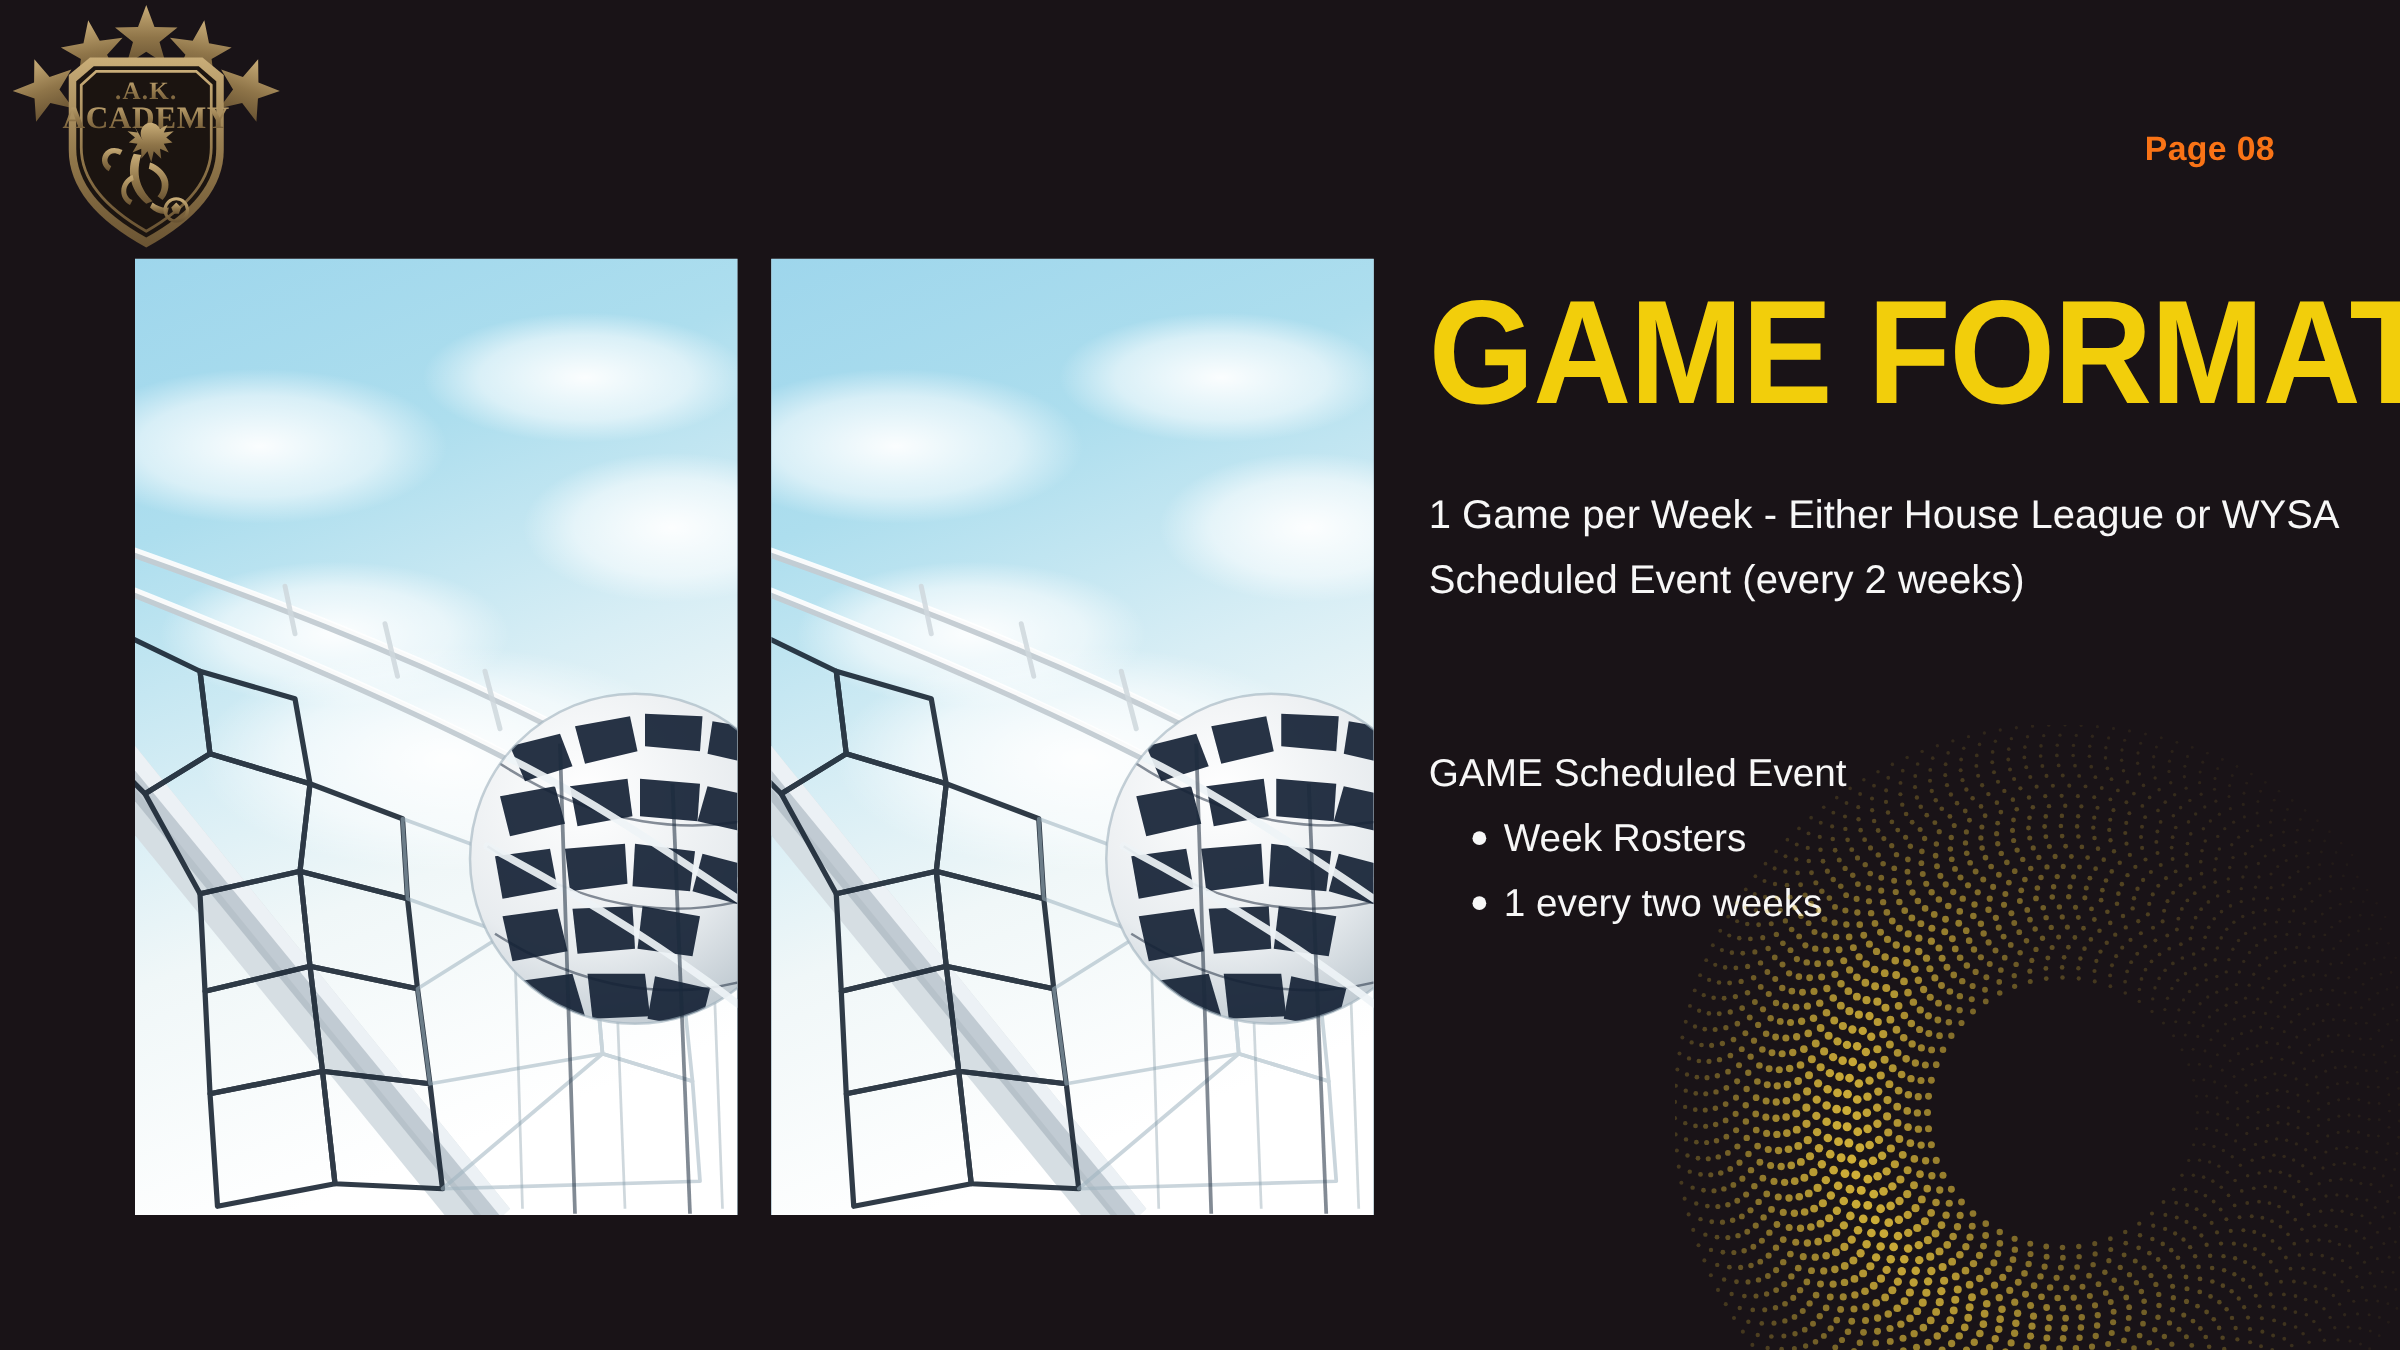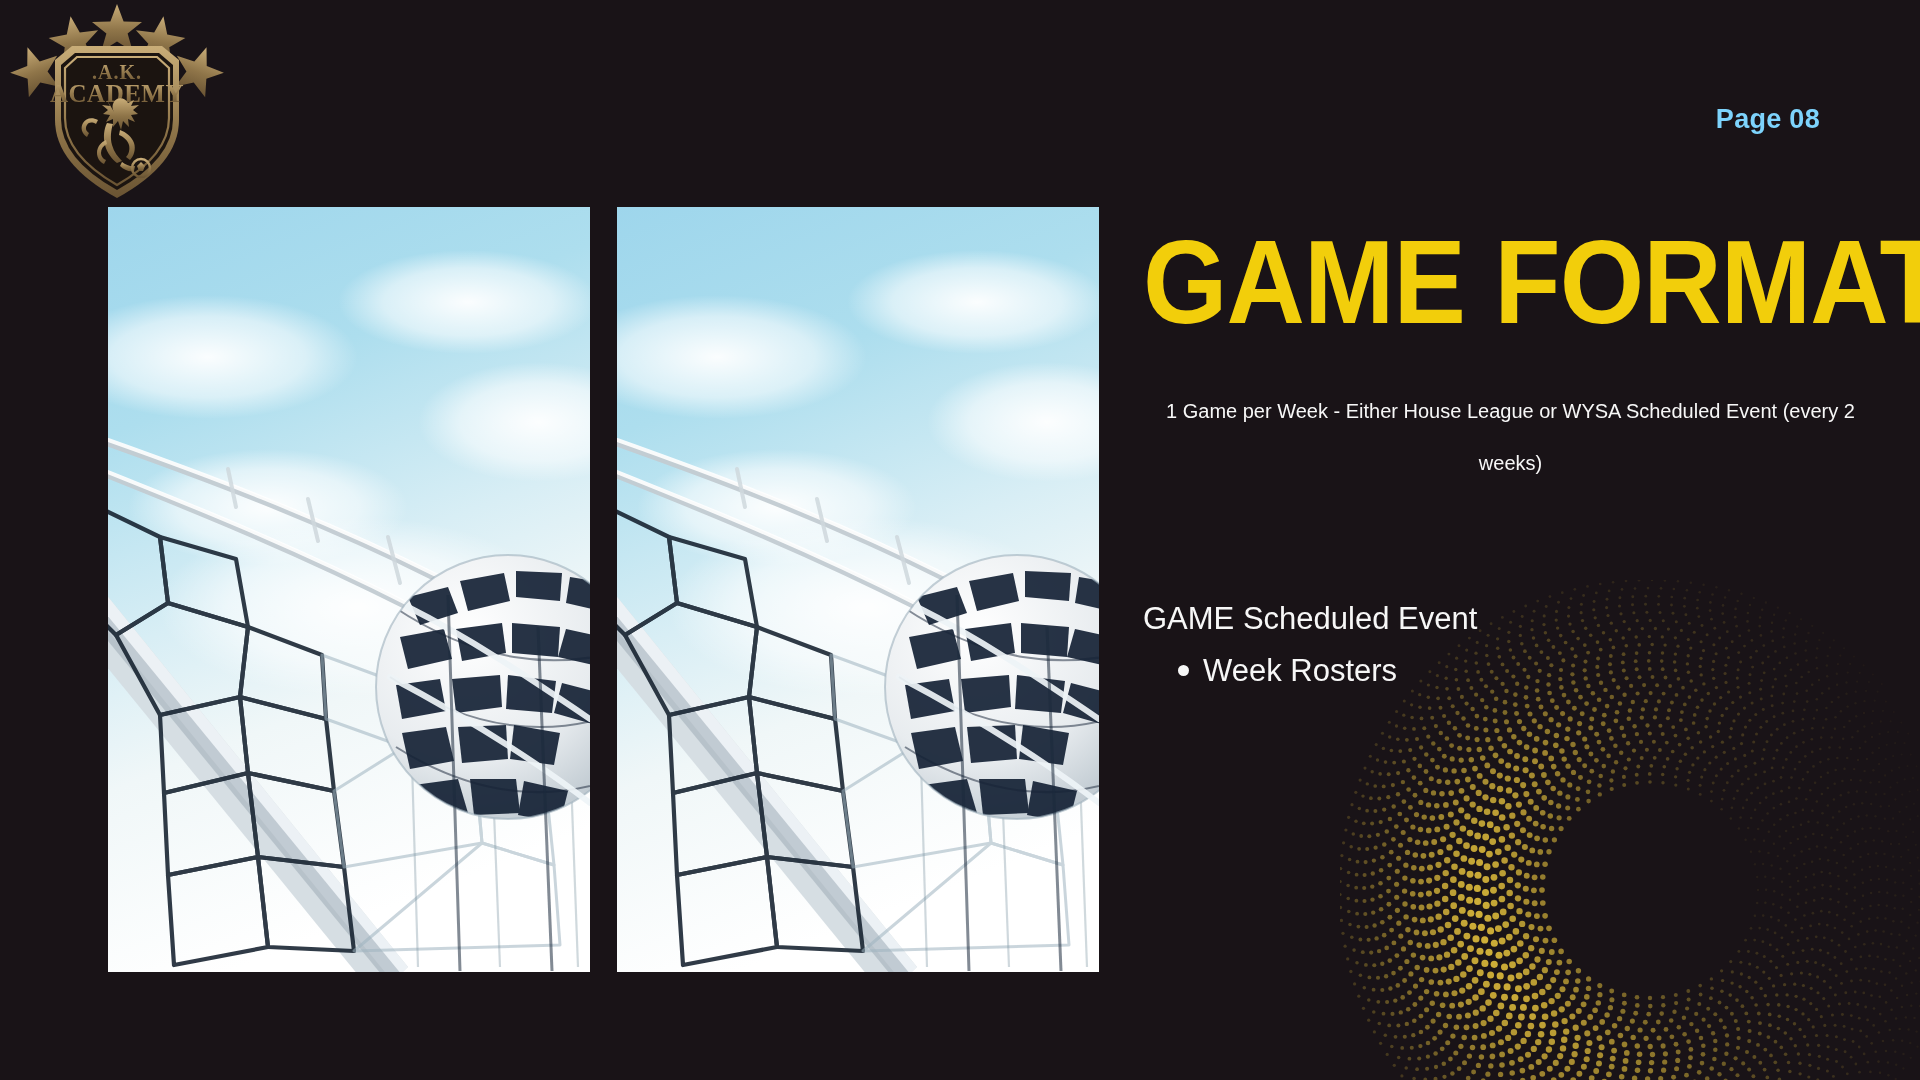--- a/index.html
+++ b/index.html
@@ -24,21 +24,21 @@
     width:215px; height:200px;
   }
   #logo svg { display:block; width:215px; height:200px; }
 
   
   #page-number {
     position:absolute;
     right:100px; top:104px;
     font-size:27px;
     font-weight:600;
-    color:#7dd3fc;
+    color:#f97316;
     letter-spacing:0.3px;
     white-space:nowrap;
   }
 
   
   .photo-panel {
     position:absolute;
     top:207px;
     height:765px;
     overflow:hidden;
@@ -67,25 +67,24 @@
     letter-spacing:-1px;
     transform:scaleX(0.92);
     transform-origin:left top;
     white-space:nowrap;
   }
 
   #body-copy {
     position:absolute;
     left:0; top:385px;
     width:735px;
-    font-size:20px;
+    font-size:32px;
     line-height:52px;
     color:#f7f7f7;
     font-weight:400;
-    text-align:center;
   }
 
   #subhead {
     position:absolute;
     left:0; top:593px;
     font-size:31px;
     line-height:52px;
     color:#f7f7f7;
     font-weight:400;
     white-space:nowrap;
@@ -424,20 +423,24 @@
     <h1 id="title">GAME FORMAT</h1>
 
     <p id="body-copy">1 Game per Week - Either House League or WYSA Scheduled Event (every 2 weeks)</p>
 
     <p id="subhead">GAME Scheduled Event</p>
 
     <ul id="bullet-list">
       <li>
         <span class="bullet-dot"></span>
         <span>Week Rosters</span>
+      </li>
+      <li>
+        <span class="bullet-dot"></span>
+        <span>1 every two weeks</span>
       </li>
     </ul>
   </div>
 
   <div id="halftone">
     <svg viewBox="0 0 620 620" xmlns="http://www.w3.org/2000/svg" aria-hidden="true">
       <g id="halftone-dots" fill="#d9b73a">
           <circle cx="418.0" cy="310.0" r="1.21" opacity="0.076"></circle>
           <circle cx="417.2" cy="323.0" r="1.24" opacity="0.088"></circle>
           <circle cx="414.9" cy="335.8" r="1.28" opacity="0.103"></circle>

